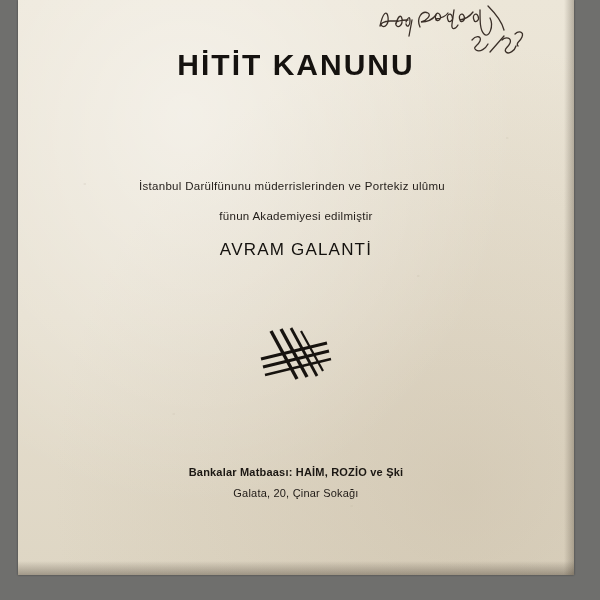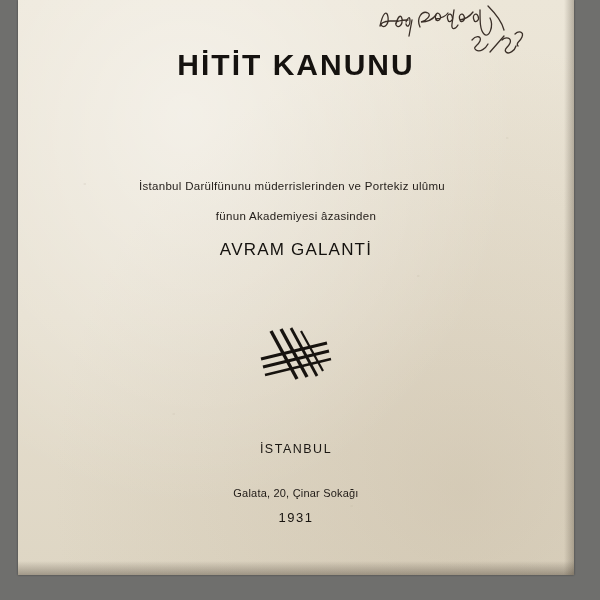--- a/index.html
+++ b/index.html
@@ -204,39 +204,38 @@
             <path d="M126,36 C130,32 136,34 134,39 C132,44 127,45 130,48 C133,51 139,46 140,42"></path>
             <path d="M139,30 C143,26 148,28 146,33 C144,38 139,39 142,42"></path>
           </g>
         </svg>
       </div>
 
       <div class="title">HİTİT KANUNU</div>
 
 
       <div class="affil1">İstanbul Darülfünunu müderrislerinden ve Portekiz ulûmu</div>
-      <div class="affil2">fünun Akademiyesi âzasinden</div>
+      <div class="affil2">fünun Akademiyesi edilmiştir</div>
 
       <div class="author">AVRAM GALANTİ</div>
 
       <div class="ornament">
         <svg width="78" height="58" viewBox="0 0 78 58">
           <g stroke="#17130f" stroke-linecap="butt">
             <path d="M4,34 L70,18" stroke-width="3.2"></path>
             <path d="M6,42 L72,26" stroke-width="3.2"></path>
             <path d="M8,50 L74,34" stroke-width="2.6"></path>
             <path d="M14,6 L40,54" stroke-width="3.4"></path>
             <path d="M24,4 L50,52" stroke-width="3.4"></path>
             <path d="M34,3 L60,51" stroke-width="2.8"></path>
             <path d="M44,6 L66,46" stroke-width="2.2"></path>
           </g>
         </svg>
       </div>
 
-      <div class="imprint city">İSTANBUL</div>
+      <div class="imprint press">Bankalar Matbaası: HAİM, ROZİO ve Şki</div>
       <div class="imprint address">Galata, 20, Çinar Sokağı</div>
-      <div class="imprint year">1931</div>
     </div>
 
     <div class="edge-shadow-right"></div>
     <div class="edge-shadow-bottom"></div>
   </div>
 </div>
 
 </body></html>

